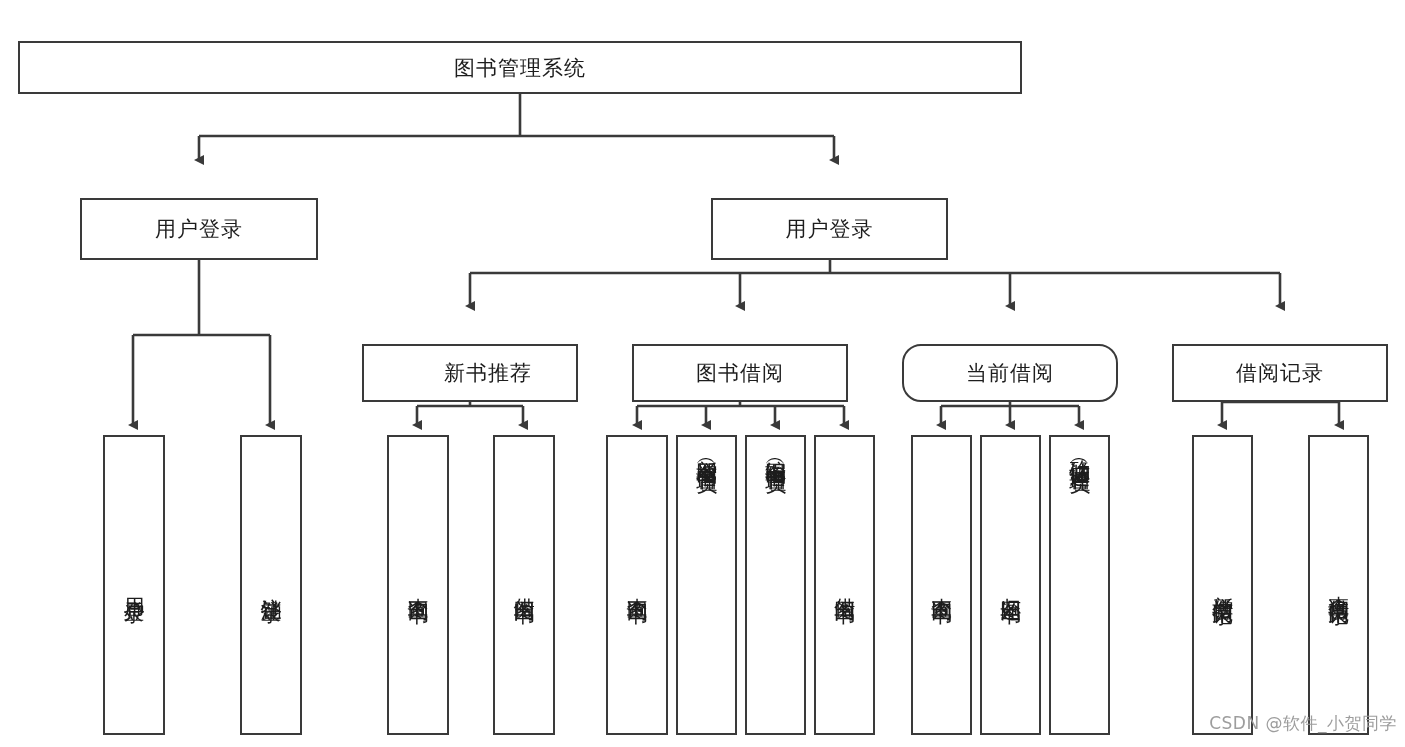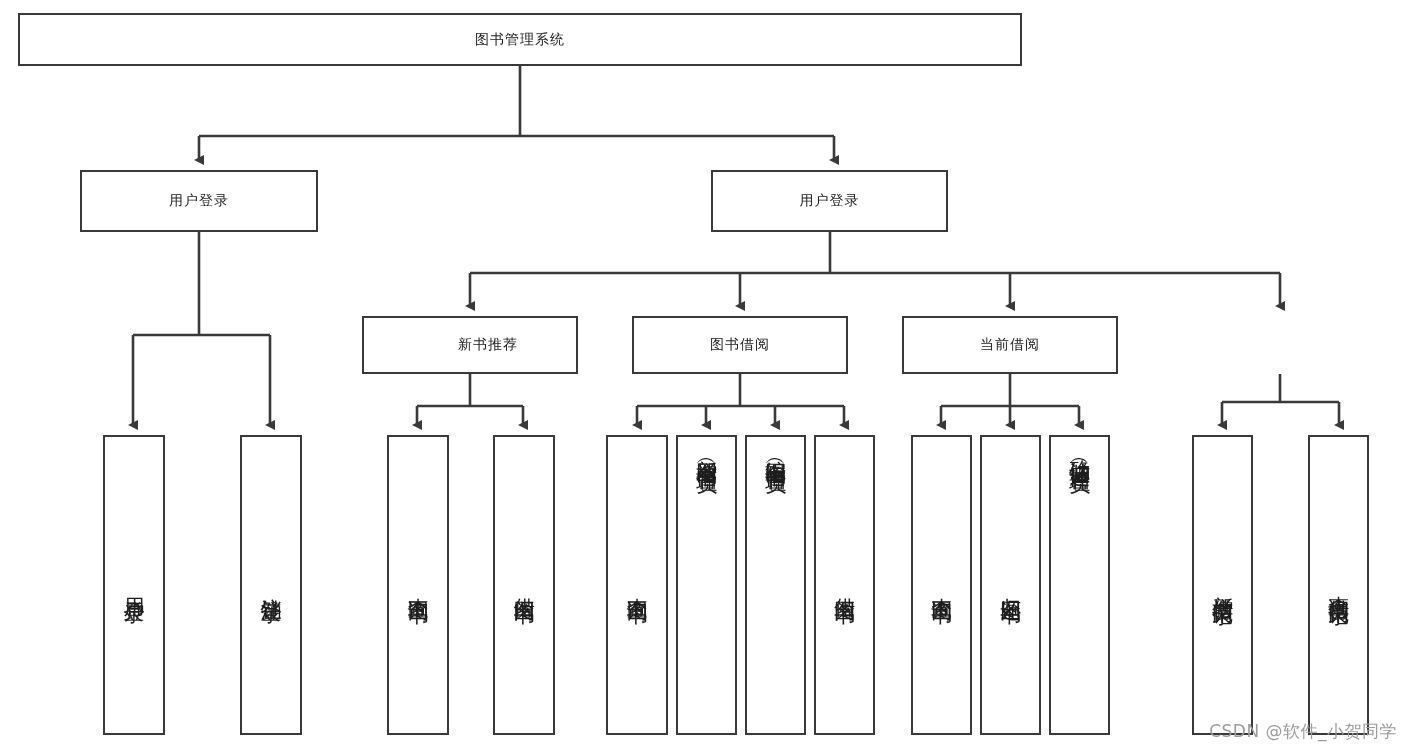--- a/index.html
+++ b/index.html
@@ -28,22 +28,23 @@
     position: absolute;
     box-sizing: border-box;
     border: 2px solid #3a3a3a;
     background: #ffffff;
     display: flex;
     align-items: center;
     justify-content: center;
     color: #1d1d1d;
   }
   .node.horiz {
-    font-size: 14px;
+    font-size: 21px;
     letter-spacing: 1px;
+    margin-top: 28px;
   }
   .node.vert {
     padding-top: 6px;
     padding-bottom: 6px;
     align-items: flex-start;
   }
   .vert-label {
     writing-mode: vertical-rl;
     text-orientation: upright;
     font-size: 21px;
@@ -51,21 +52,21 @@
     letter-spacing: 2px;
     white-space: nowrap;
     text-align: left;
   }
   .vert.center-label {
     align-items: center;
   }
   #watermark {
     position: absolute;
     right: 8px;
-    bottom: 4px;
+    bottom: 12px;
     font-size: 17px;
     color: #9d9d9d;
     white-space: nowrap;
     letter-spacing: 0.5px;
   }
 </style>
 </head>
 <body>
 
 <div id="diagram-root">
@@ -133,24 +134,27 @@
   </div>
 
   <div class="node horiz" style="left:362px; top:316px; width:216px; height:58px;padding-left:36px;">
     <span>新书推荐</span>
   </div>
 
   <div class="node horiz" style="left:632px; top:316px; width:216px; height:58px;">
     <span>图书借阅</span>
   </div>
 
-  <div class="node horiz" style="left:902px; top:316px; width:216px; height:58px;">
+  <div class="node horiz" style="left:902px; top:316px; width:216px; height:58px;border-radius:19px;">
     <span>当前借阅</span>
   </div>
 
+  <div class="node horiz" style="left:1172px; top:316px; width:216px; height:58px;">
+    <span>借阅记录</span>
+  </div>
 
   <div class="node vert center-label" style="left:103px; top:435px; width:62px; height:300px;">
     <span class="vert-label">用户登录</span>
   </div>
 
   <div class="node vert center-label" style="left:240px; top:435px; width:62px; height:300px;">
     <span class="vert-label">注销登录</span>
   </div>
 
   <div class="node vert center-label" style="left:387px; top:435px; width:62px; height:300px;">

